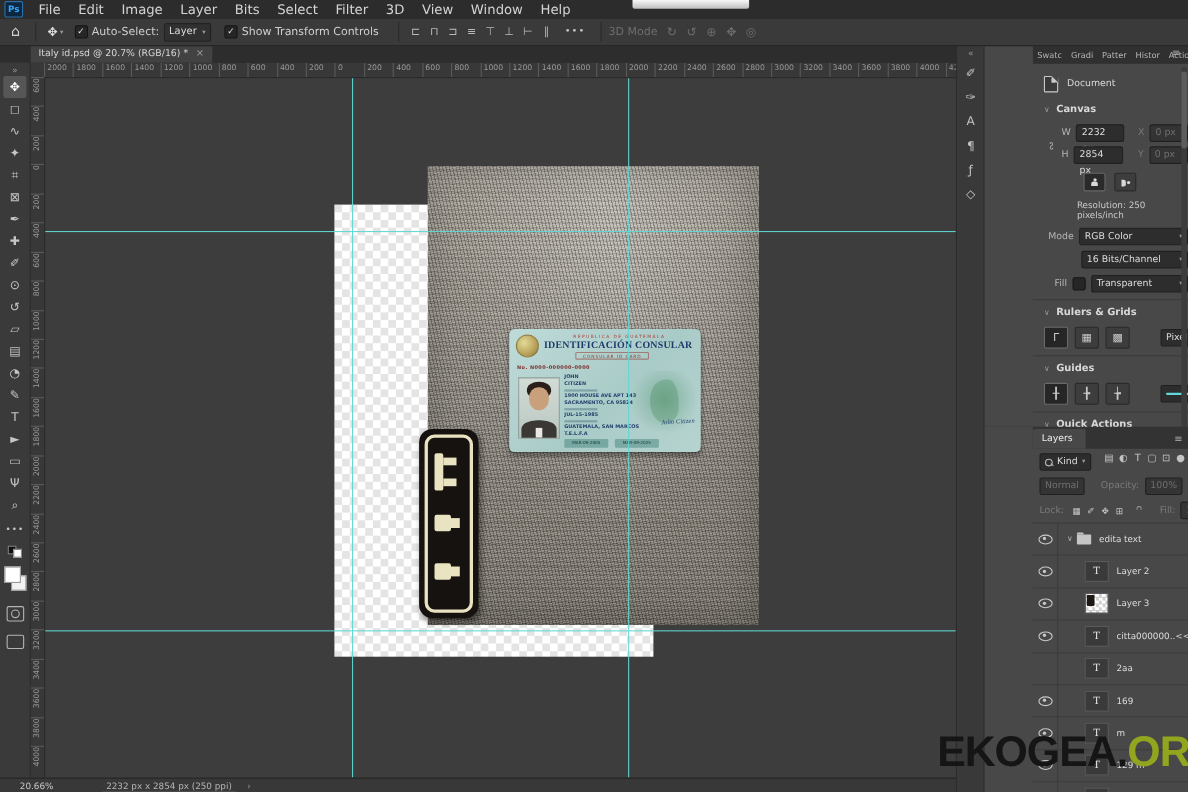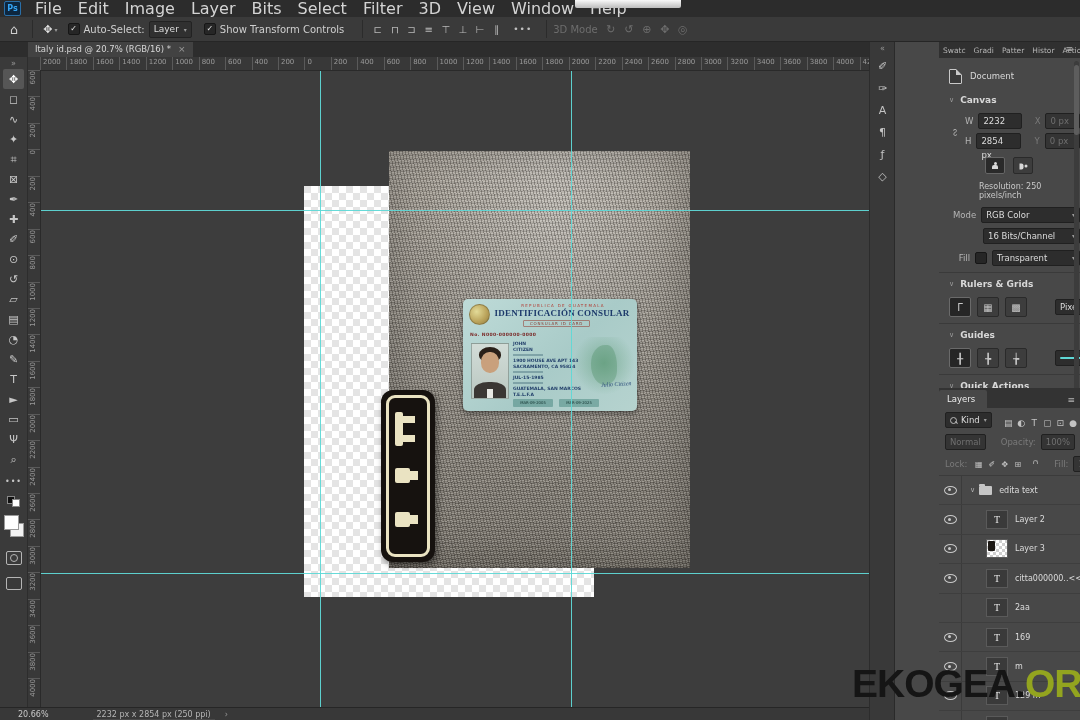--- a/index.html
+++ b/index.html
@@ -6,21 +6,21 @@
     font-family:"DejaVu Sans","Liberation Sans",sans-serif;background:#323232;
     -webkit-font-smoothing:antialiased;}
   #app{position:absolute;inset:0;width:1080px;height:720px;background:#323232;}
 
   
   .menubar{position:absolute;left:0;top:0;width:1080px;height:17px;background:#2c2c2c;
     border-bottom:1px solid #1f1f1f;display:flex;align-items:center;z-index:5;}
   .ps-logo{width:15px;height:13px;margin:0 6px 0 4px;background:#0d2740;color:#35a5f5;
     font-size:8px;font-weight:bold;display:flex;align-items:center;justify-content:center;
     border:1px solid #2a6fa8;border-radius:2px;}
-  .menu-item{color:#d4d4d4;font-size:16px;padding:1px 8px;line-height:16px;cursor:default;}
+  .menu-item{color:#d4d4d4;font-size:12px;padding:1px 8px;line-height:16px;cursor:default;}
 
   
   .optionsbar{position:absolute;left:0;top:17px;width:1080px;height:24px;background:#3a3a3a;
     border-bottom:1px solid #262626;display:flex;align-items:center;z-index:5;}
   .opt-home{color:#d0d0d0;font-size:13px;margin:0 8px 0 10px;}
   .vsep{width:1px;height:18px;background:#2b2b2b;margin:0 6px;flex:none;}
   .opt-tool{color:#e2e2e2;font-size:11px;margin:0 2px 0 4px;}
   .opt-caret{color:#9a9a9a;font-size:6px;margin-right:6px;}
   .cb{width:10px;height:10px;background:#262626;border:1px solid #161616;border-radius:2px;
     color:#e8e8e8;font-size:8px;line-height:9px;text-align:center;margin:0 4px;flex:none;}
@@ -175,21 +175,21 @@
   .doc-ico{width:11px;height:13px;border:1px solid #c9c9c9;border-radius:1px;position:relative;background:#3a3a3a;}
   .doc-ico::after{content:'';position:absolute;right:-1px;top:-1px;border:3px solid;
     border-color:#484848 #484848 #c9c9c9 #c9c9c9;width:0;height:0;}
   .pscroll{position:absolute;right:1px;top:20px;width:5px;height:340px;background:#3c3c3c;border-radius:3px;}
   .pscroll .thumb{position:absolute;left:0;top:4px;width:5px;height:70px;background:#5d5d5d;border-radius:3px;}
 
   
   .layers-panel{top:388px;height:376px;overflow:hidden;}
   .lp-head{height:20px;background:#333;display:flex;align-items:flex-end;}
   .lp-tab{background:#484848;color:#ececec;font-size:8.5px;padding:4px 12px 4px 8px;border-radius:2px 2px 0 0;}
-  .filters{display:flex;align-items:flex-end;gap:4px;padding:4px 6px 3px;}
+  .filters{display:flex;align-items:flex-start;gap:4px;padding:4px 6px 3px;}
   .mag{width:5px;height:5px;border:1px solid #bbb;border-radius:50%;position:relative;flex:none;}
   .mag::after{content:'';position:absolute;left:4px;top:4px;width:3px;height:1px;background:#bbb;transform:rotate(45deg);}
   .fico{color:#c3c3c3;font-size:9px;width:13px;text-align:center;}
   .lrow2{display:flex;align-items:center;gap:5px;padding:3px 6px;}
   .lockico{width:7px;height:5px;background:#9a9a9a;border-radius:1px;position:relative;margin:4px 3px 0;}
   .lockico::before{content:'';position:absolute;top:-4px;left:1px;width:3px;height:3px;
     border:1px solid #9a9a9a;border-bottom:none;border-radius:3px 3px 0 0;}
   .llist{border-top:1px solid #3b3b3b;}
   .lrow{display:flex;align-items:center;height:28.4px;border-bottom:1px solid #3e3e3e;position:relative;}
   .eyecell{width:22px;height:100%;border-right:1px solid #3b3b3b;display:flex;align-items:center;

